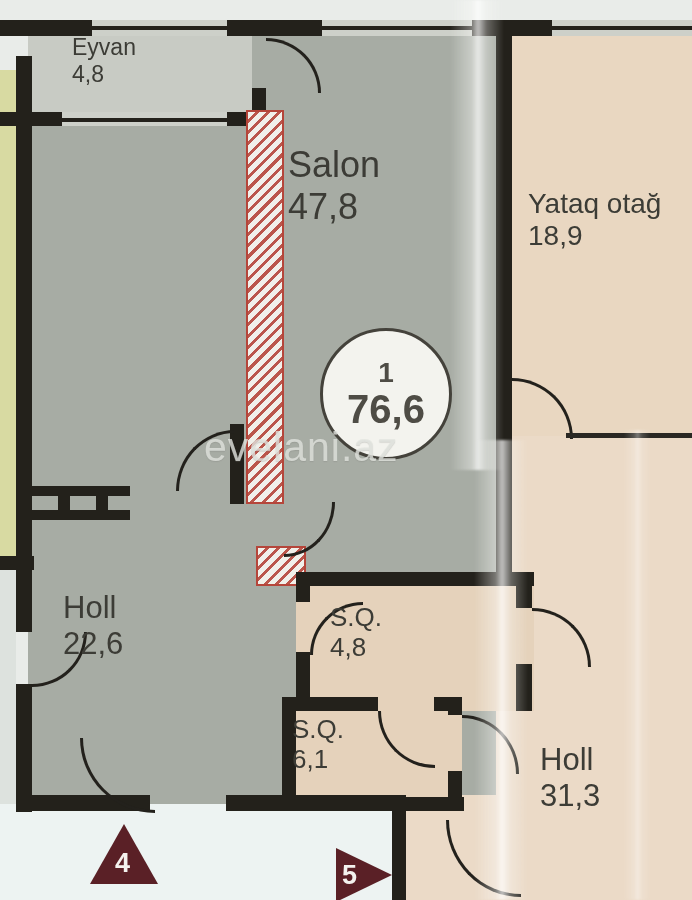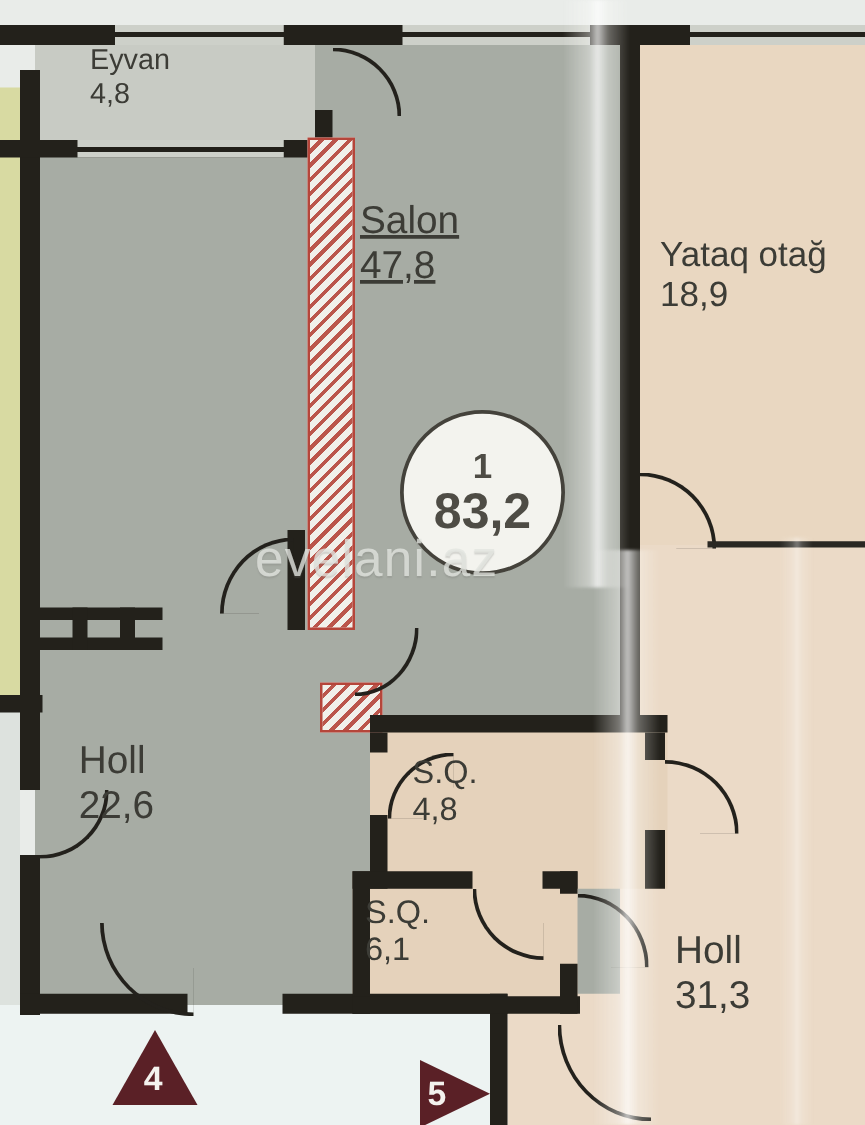--- a/index.html
+++ b/index.html
@@ -108,21 +108,21 @@
   <div class="arc arc-bl" style="left:446px;top:820px;width:72px;height:74px;"></div>
 
   <div class="crease" style="left:450px;top:0;width:54px;height:470px;"></div>
   <div class="crease" style="left:474px;top:440px;width:54px;height:460px;"></div>
   <div class="crease" style="left:624px;top:430px;width:26px;height:470px;opacity:.55;"></div>
 
   <div class="room-label" style="left:72px;top:34px;width:200px;font-size:23px;">
     <span class="nm">Eyvan</span>
     <span class="ar">4,8</span>
   </div>
-  <div class="room-label" style="left:288px;top:158px;width:205px;font-size:31px;text-decoration:underline;">
+  <div class="room-label" style="left:288px;top:144px;width:205px;font-size:36px;">
     <span class="nm">Salon</span>
     <span class="ar">47,8</span>
   </div>
   <div class="room-label" style="left:46px;top:272px;width:205px;font-size:31px;">
   </div>
   <div class="room-label" style="left:528px;top:188px;width:170px;font-size:28px;white-space:nowrap;">
     <span class="nm">Yataq otağ</span>
     <span class="ar">18,9</span>
   </div>
   <div class="room-label" style="left:63px;top:590px;width:205px;font-size:31px;">
@@ -137,21 +137,21 @@
     <span class="nm">S.Q.</span>
     <span class="ar">6,1</span>
   </div>
   <div class="room-label" style="left:540px;top:742px;width:155px;font-size:31px;">
     <span class="nm">Holl</span>
     <span class="ar">31,3</span>
   </div>
 
   <div class="badge">
     <span class="u">1</span>
-    <span class="a">83,2</span>
+    <span class="a">76,6</span>
   </div>
 
   <div class="wm">evelani.az</div>
 
   <div class="marker" style="left:90px;top:824px;width:68px;height:60px;">
     <div class="tri-up"></div>
     <span class="num" style="left:25px;top:24px;">4</span>
   </div>
   <div class="marker" style="left:336px;top:848px;width:56px;height:54px;">
     <div class="tri-right"></div>

